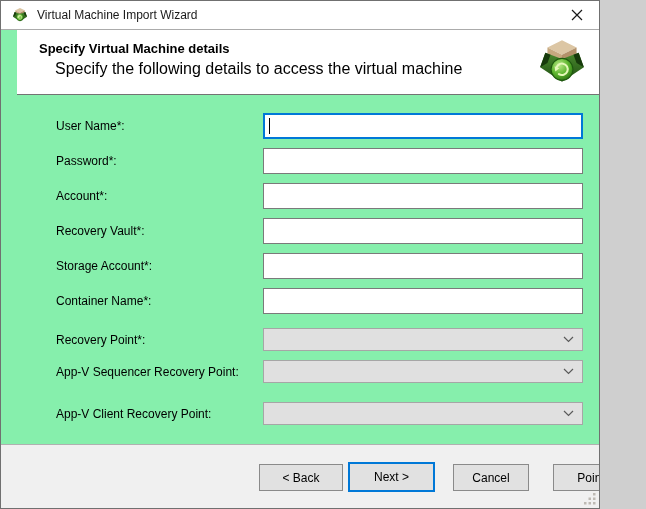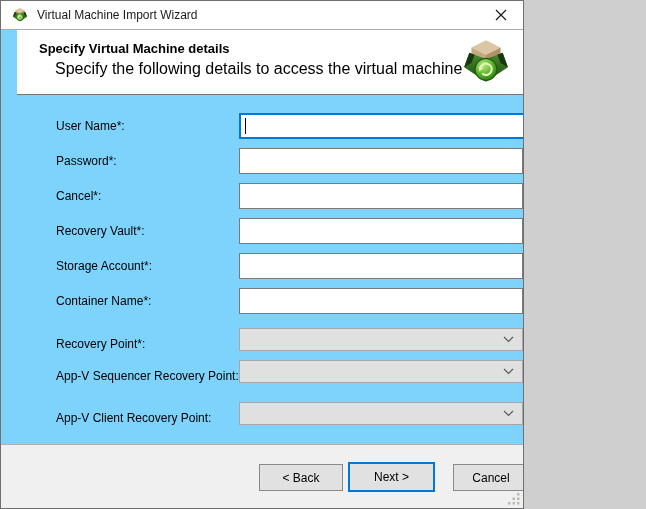--- a/index.html
+++ b/index.html
@@ -1,18 +1,18 @@
 <!DOCTYPE html>
 <html><head>
 <meta charset="utf-8">
 <style>
   html,body{margin:0;padding:0;background:#cfcfcf;font-family:"Liberation Sans",sans-serif;}
   .dialog{
-    position:relative;width:524px;height:509px;box-sizing:border-box;
-    background:#7dd3fc;border:1px solid #707070;overflow:hidden;
+    position:relative;width:600px;height:509px;box-sizing:border-box;
+    background:#86efac;border:1px solid #707070;overflow:hidden;
   }
   
   .titlebar{
     height:28px;background:#ffffff;border-bottom:1px solid #ababab;
     display:flex;align-items:center;
   }
   .titlebar .app-ico{width:16px;height:16px;margin-left:11px;flex:0 0 auto;}
   .titlebar .title{margin-left:9px;font-size:12px;color:#1a1a1a;white-space:nowrap;}
   .titlebar .spacer{flex:1;}
   .close-btn{
@@ -28,21 +28,21 @@
   }
   .header .h-sub{
     padding:4px 0 0 38px;font-size:16px;color:#000000;
   }
   .header .big-ico{position:absolute;right:12px;top:7px;width:50px;height:50px;}
   
   .form{padding-top:18px;}
   .row{display:flex;align-items:center;margin-bottom:9px;}
   .row.gap-before{margin-top:5px;}
   .row.combo-gap{margin-top:14px;margin-bottom:0;}
-  .row.combo-row{margin-bottom:9px;align-items:flex-end;}
+  .row.combo-row{margin-bottom:9px;}
   .row .lbl{margin-left:55px;width:207px;font-size:12px;color:#000000;}
   .txt{
     width:320px;height:26px;box-sizing:border-box;background:#ffffff;
     border:1px solid #7a7a7a;font-size:12px;padding:0 4px;outline:none;
     font-family:"Liberation Sans",sans-serif;border-radius:0;
   }
   .txt.focused{border:2px solid #0078d7;position:relative;}
   .caret-wrap{position:relative;width:320px;height:26px;}
   .caret-wrap .txt{position:absolute;left:0;top:0;}
   .caret{position:absolute;left:6px;top:5px;width:1px;height:16px;background:#000000;}
@@ -127,21 +127,21 @@
         <span class="caret"></span>
       </span>
     </div>
 
     <div class="row">
       <span class="lbl">Password*:</span>
       <input class="txt" type="text" value="" style="">
     </div>
 
     <div class="row">
-      <span class="lbl">Cancel*:</span>
+      <span class="lbl">Account*:</span>
       <input class="txt" type="text" value="" style="">
     </div>
 
     <div class="row">
       <span class="lbl">Recovery Vault*:</span>
       <input class="txt" type="text" value="" style="">
     </div>
 
     <div class="row">
       <span class="lbl">Storage Account*:</span>

